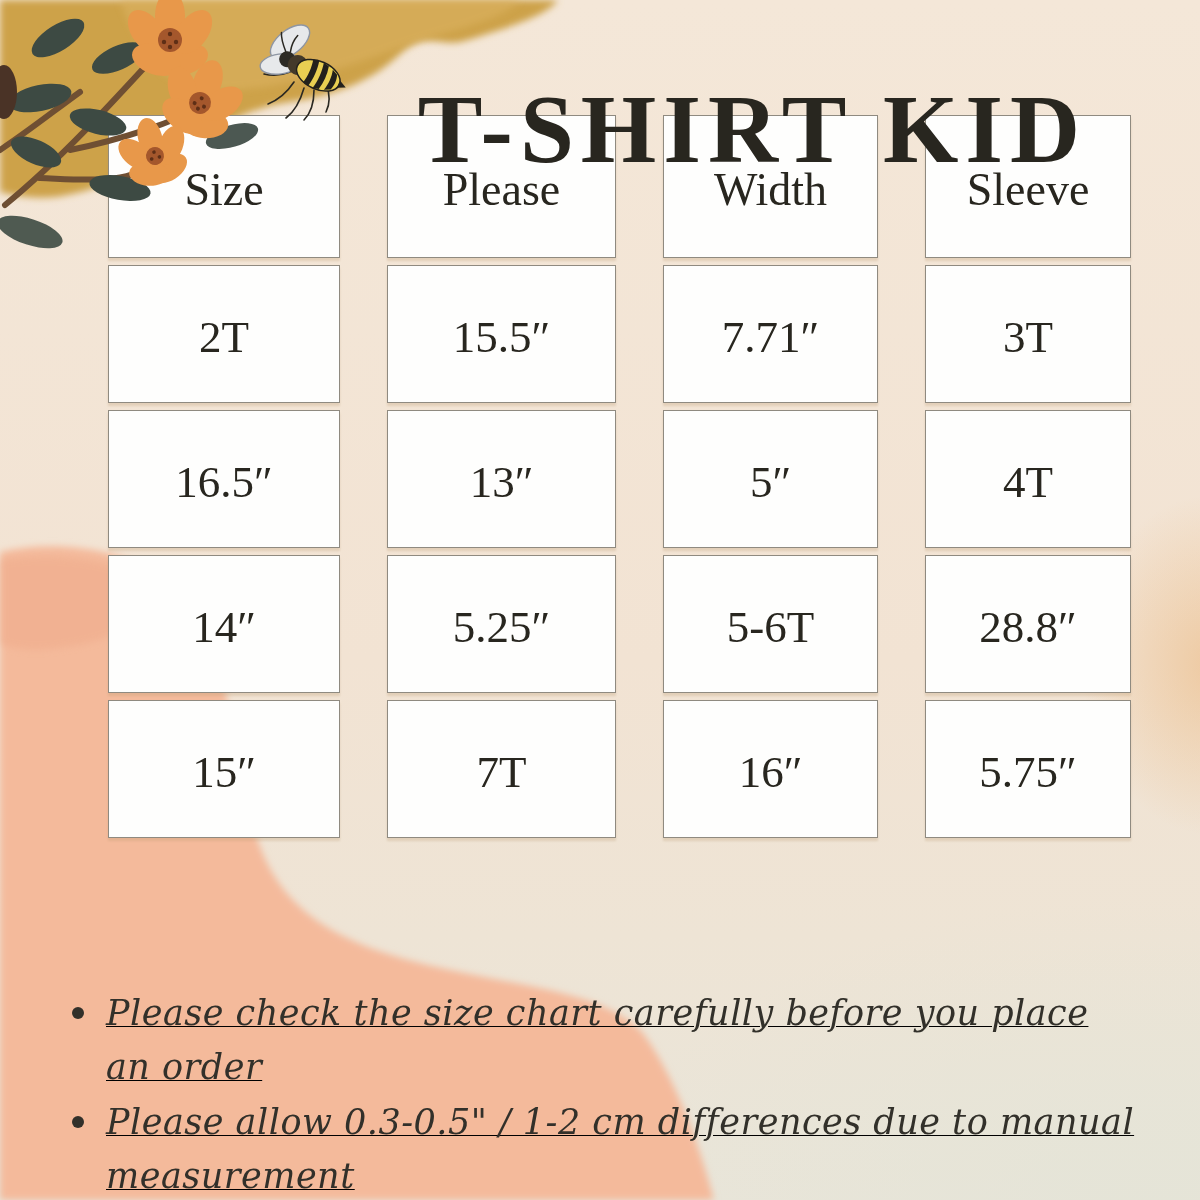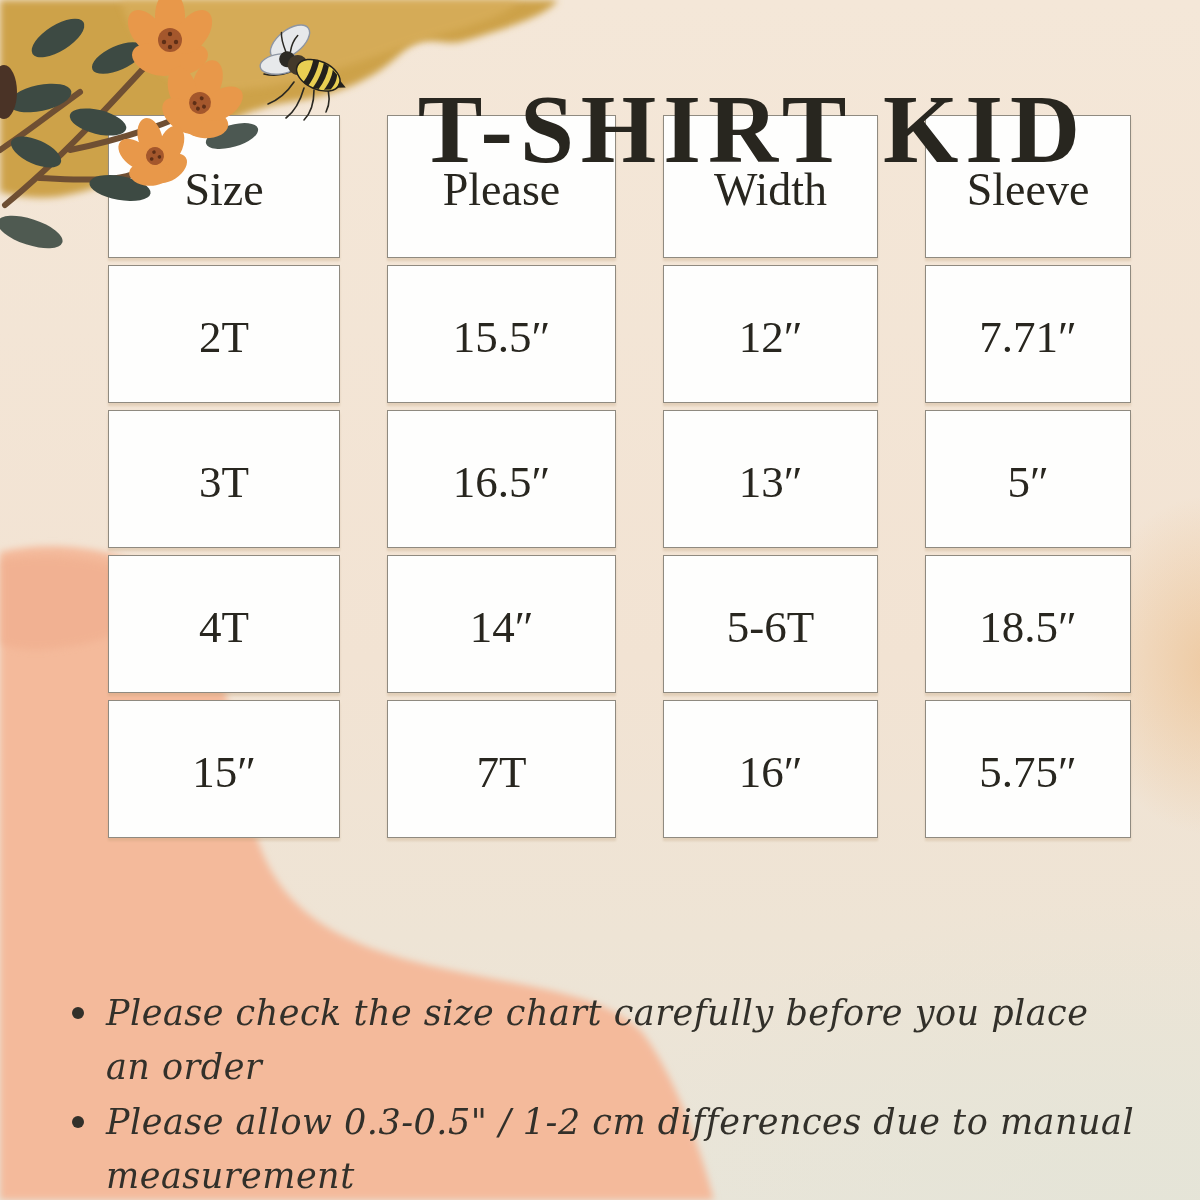--- a/index.html
+++ b/index.html
@@ -30,21 +30,21 @@
     border:1.5px solid var(--cellborder,#8f8a80);
     box-shadow:0 3px 2px rgba(185,155,115,.28);
     display:flex;align-items:center;justify-content:center;
     font-size:45px;color:var(--ink,#28261f);
     padding-top:6px;
     margin-left:40px;
   }
   .cell.head{font-size:46px;}
   
   .notes{position:absolute;left:72px;top:986px;width:1072px;z-index:2;}
-  .note{position:relative;padding-left:34px;margin-bottom:1px;}
+  .note{position:relative;padding-left:34px;margin-bottom:1px;text-decoration:underline;}
   .note-text{
     font-family:"DejaVu Serif", serif;font-style:italic;
     font-size:35px;line-height:54px;color:var(--notetext,#32302a);
     letter-spacing:.5px;
   }
   .dot{
     position:absolute;left:0;top:21px;width:12px;height:12px;border-radius:50%;
     background:var(--notetext,#32302a);
   }
   
@@ -93,30 +93,30 @@
 
 <h1 class="title">T-SHIRT KID</h1>
 
 <div class="size-table">
     <div class="cell head">Size</div>
     <div class="cell head">Please</div>
     <div class="cell head">Width</div>
     <div class="cell head">Sleeve</div>
     <div class="cell">2T</div>
     <div class="cell">15.5″</div>
-    <div class="cell">12″</div>
     <div class="cell">7.71″</div>
     <div class="cell">3T</div>
     <div class="cell">16.5″</div>
     <div class="cell">13″</div>
     <div class="cell">5″</div>
     <div class="cell">4T</div>
     <div class="cell">14″</div>
+    <div class="cell">5.25″</div>
     <div class="cell">5-6T</div>
-    <div class="cell">18.5″</div>
+    <div class="cell">28.8″</div>
     <div class="cell">15″</div>
     <div class="cell">7T</div>
     <div class="cell">16″</div>
     <div class="cell">5.75″</div>
   </div>
 
 <div class="notes">
     <div class="note"><span class="dot"></span><span class="note-text">Please check the size chart carefully before you place an order</span></div>
     <div class="note"><span class="dot"></span><span class="note-text">Please allow 0.3-0.5" / 1-2 cm differences due to manual measurement</span></div>
   </div>

